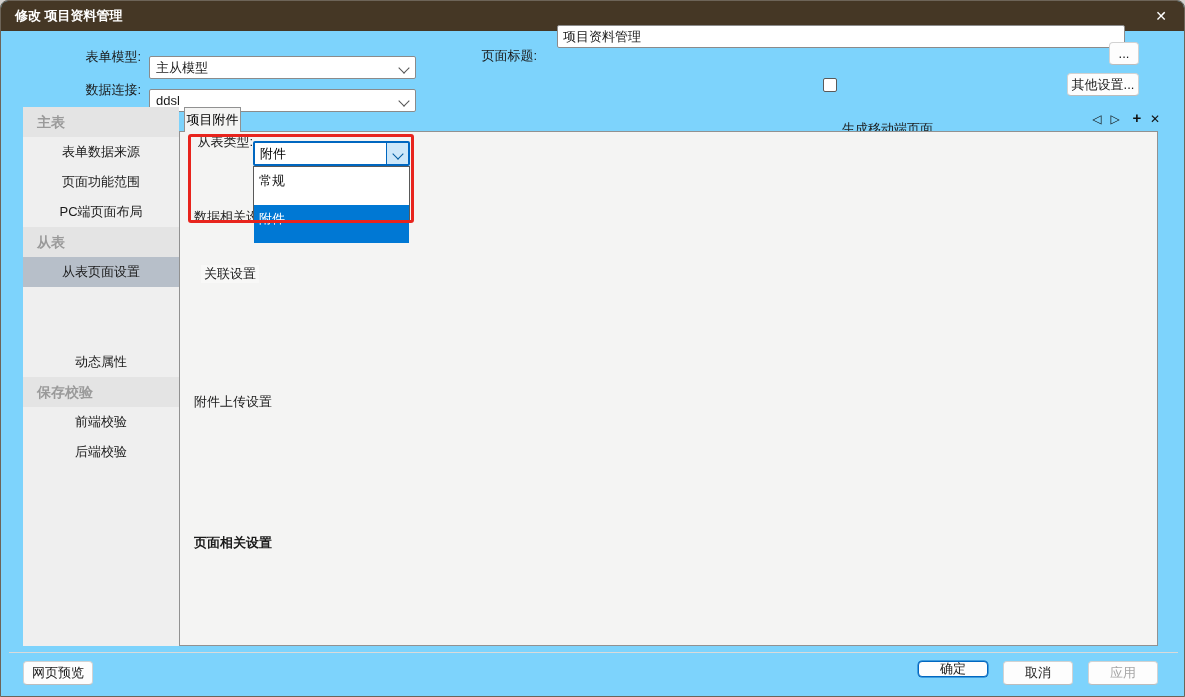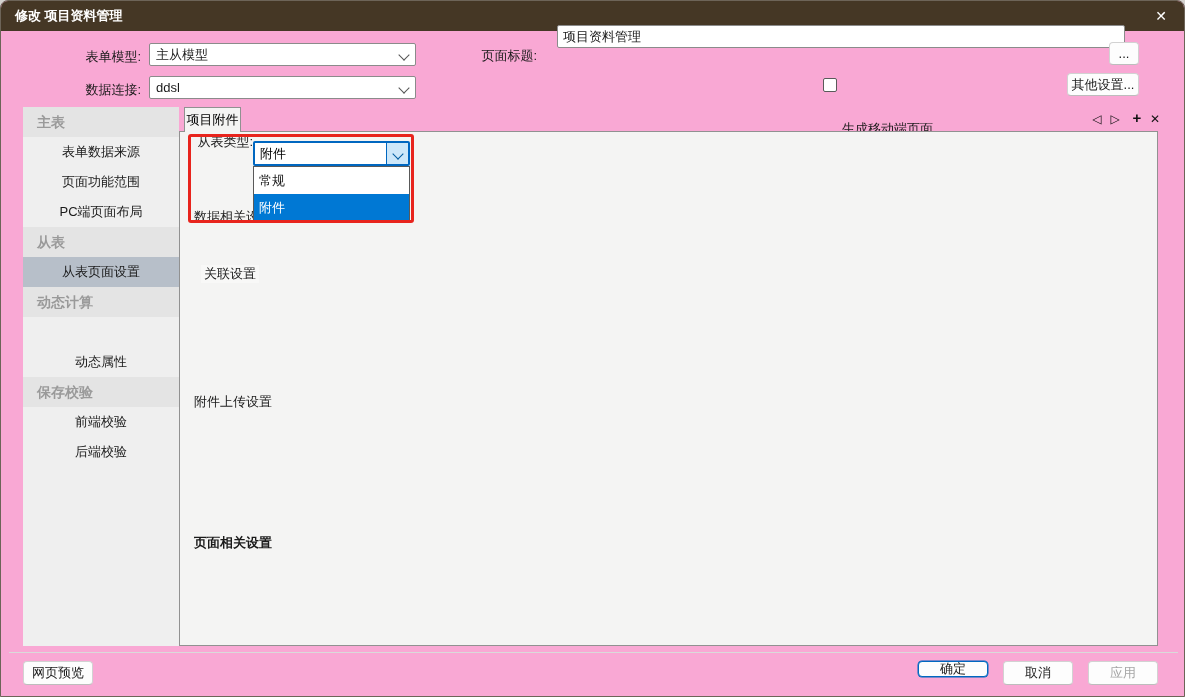--- a/index.html
+++ b/index.html
@@ -3,30 +3,30 @@
 <meta charset="utf-8">
 <style>
   html,body{margin:0;padding:0;}
   body{
     width:1185px;height:697px;position:relative;background:#d4d2cf;
     font-family:"Liberation Sans","DejaVu Sans",sans-serif;
     -webkit-font-smoothing:antialiased;
   }
   .abs{position:absolute;box-sizing:border-box;}
   .window{
-    left:0;top:0;width:1185px;height:697px;background:#f9a8d4;
+    left:0;top:0;width:1185px;height:697px;background:#7dd3fc;
     border:1px solid #6d6458;border-radius:8px 8px 0 0;overflow:hidden;
   }
   .titlebar{left:0;top:0;width:100%;height:30px;background:#453725;color:#fff;}
   .titlebar .title{position:absolute;left:14px;top:0;line-height:30px;font-size:13px;font-weight:bold;}
   .titlebar .close{position:absolute;left:1140px;top:0;width:40px;height:30px;text-align:center;line-height:30px;font-size:14px;color:#fff;cursor:default;}
   .lbl{font-size:13px;color:#1a1a1a;text-align:right;white-space:nowrap;}
   .grylbl{color:#9a9a9a;}
   .input{background:#fff;border:1px solid #8b8b8b;border-radius:2px;font-size:13px;color:#1a1a1a;padding:0 5px;line-height:21px;overflow:hidden;white-space:nowrap;}
-  .combo{background:#fff;border:1px solid #8b8b8b;border-radius:2px;font-size:13px;color:#1a1a1a;}
+  .combo{background:#fff;border:1px solid #8b8b8b;border-radius:2px;font-size:13px;color:#1a1a1a;margin-top:13px;}
   .combo .val{position:absolute;left:6px;top:0;bottom:0;line-height:22px;white-space:nowrap;}
   .chev{position:absolute;right:7px;top:7px;width:7px;height:7px;border-right:1.5px solid #555;border-bottom:1.5px solid #555;transform:rotate(45deg);}
   .combo-focused{border:2px solid #0067c0;background:#fff;border-radius:2px;font-size:13px;}
   .combo-focused .val{position:absolute;left:5px;top:0;line-height:21px;white-space:nowrap;}
   .combo-focused .chevbox{position:absolute;right:0;top:0;bottom:0;width:21px;background:#cde7f9;border-left:1px solid #0067c0;}
   .combo-focused .chevbox .chev{right:6px;top:7px;border-color:#005a9e;}
   .btn{background:#fdfdfd;border:1px solid #d2d2d2;border-bottom-color:#bdbdbd;border-radius:4px;font-size:13px;color:#1a1a1a;text-align:center;cursor:default;display:flex;align-items:center;justify-content:center;white-space:nowrap;}
   .btn-primary{border:1px solid #0067c0;box-shadow:0 0 0 0.5px #0067c0;}
   .btn-focus{border:1px solid #0067c0;box-shadow:0 0 0 1px #8abde8;}
   .btn-disabled{color:#a6a6a6;}
@@ -43,21 +43,21 @@
   .ta .txt{position:absolute;left:6px;top:3px;right:22px;white-space:nowrap;overflow:hidden;font-size:12.5px;}
   .scrolltrack{position:absolute;right:1px;top:1px;bottom:1px;width:16px;background:#f1f1f1;}
   .scrolltrack .up{position:absolute;top:1px;left:0;width:16px;text-align:center;font-size:8px;color:#606060;}
   .scrolltrack .dn{position:absolute;bottom:1px;left:0;width:16px;text-align:center;font-size:8px;color:#606060;}
   .cb{width:14px;height:14px;background:#fff;border:1px solid #5a5a5a;border-radius:2px;}
   .cblbl{font-size:13px;color:#1a1a1a;white-space:nowrap;}
   .radio-on{width:14px;height:14px;border-radius:50%;background:#fff;border:4.5px solid #0067c0;}
   .radio-off{width:14px;height:14px;border-radius:50%;background:#fff;border:1px solid #bdbdbd;}
   .help{width:15px;height:15px;border-radius:50%;border:1.5px solid #0067c0;color:#0067c0;font-size:11px;font-weight:bold;text-align:center;line-height:15px;}
   .ddlist{background:#fff;border:1px solid #595959;z-index:40;}
-  .dditem{height:27px;line-height:27px;font-size:13px;padding-left:5px;color:#1a1a1a;}
+  .dditem{height:38px;line-height:27px;font-size:13px;padding-left:5px;color:#1a1a1a;}
   .dditem.sel{background:#0078d4;color:#fff;}
   .red-annotation{border:3px solid #e8241d;border-radius:3px;z-index:60;pointer-events:none;background:transparent;}
   .sep{background:#dadada;height:1px;}
 </style>
 </head>
 <body>
 
 <div class="abs window">
 
   <div class="abs titlebar">
@@ -85,21 +85,20 @@
   <div class="abs cblbl" style="left:841px;top:78px;margin-top:41px;">生成移动端页面</div>
   <div class="abs btn" style="left:1066px;top:72px;width:72px;height:23px;">其他设置...</div>
 
   <div class="abs sidebar">
     <div class="side-row side-header" style="top:0;">主表</div>
     <div class="side-row" style="top:30px;">表单数据来源</div>
     <div class="side-row" style="top:60px;">页面功能范围</div>
     <div class="side-row" style="top:90px;">PC端页面布局</div>
     <div class="side-row side-header" style="top:120px;">从表</div>
     <div class="side-row side-selected" style="top:150px;">从表页面设置</div>
-    <div class="side-row side-header" style="top:180px;">动态计算</div>
     <div class="side-row side-header" style="top:270px;">保存校验</div>
     <div class="side-row" style="top:240px;">动态属性</div>
     <div class="side-row" style="top:300px;">前端校验</div>
     <div class="side-row" style="top:330px;">后端校验</div>
   </div>
 
   <div class="abs panel"></div>
 
   <div class="abs tab">项目附件</div>
   <div class="abs tabnav" style="left:1088px;top:109px;">◁</div>

